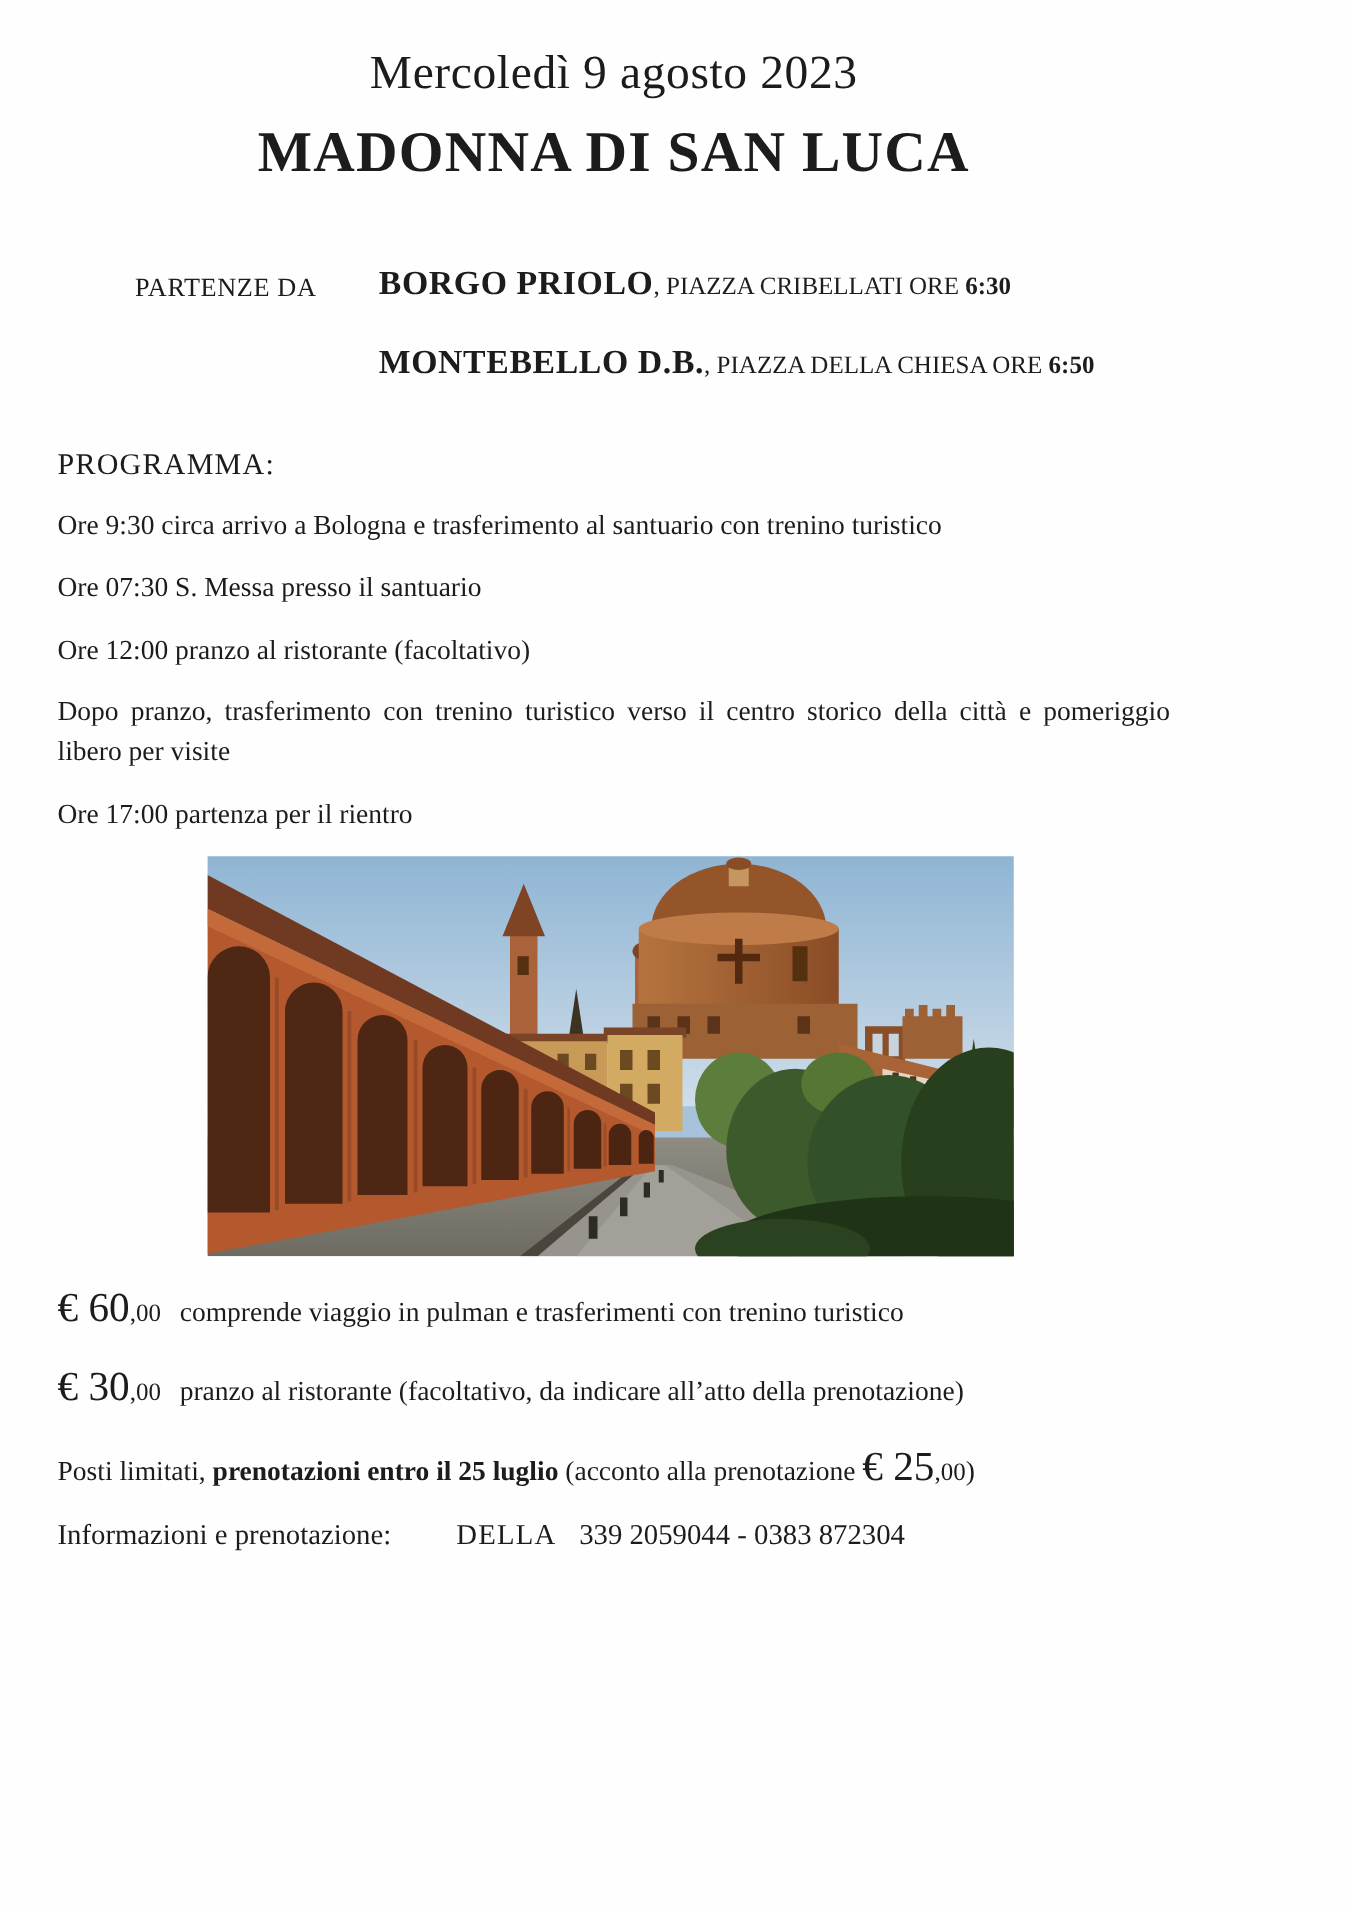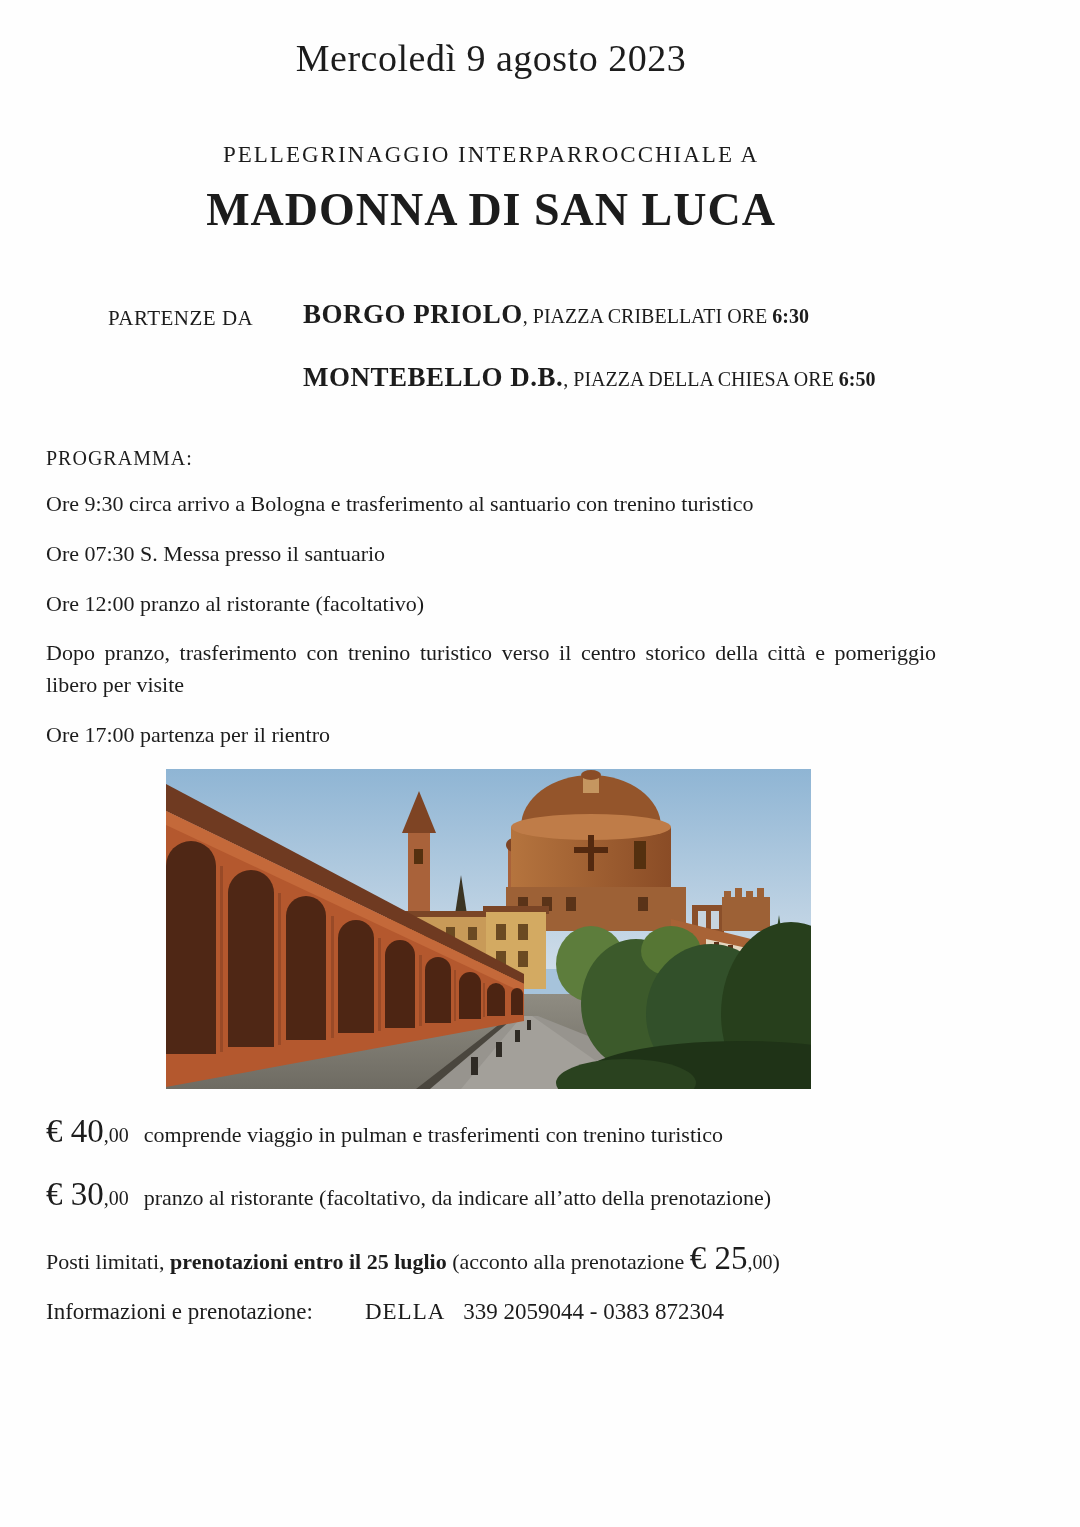--- a/index.html
+++ b/index.html
@@ -14,41 +14,40 @@
   .date{ text-align:center; font-size:38px; padding-top:36px; letter-spacing:.5px;}
   .subtitle{ text-align:center; font-size:23px; letter-spacing:2px; margin-top:62px;}
   .title{ text-align:center; font-weight:bold; font-size:46px; line-height:1.32; margin-top:12px; letter-spacing:1px;}
   .departures{display:flex; margin-top:58px; padding-left:62px;}
   .dep-label{flex:0 0 195px; font-size:21px; letter-spacing:.5px; padding-top:7px;}
   .dep-list{display:flex; flex-direction:column; gap:32px;}
   .dep-row{white-space:nowrap;}
   .dep-place{font-weight:bold; font-size:27px; letter-spacing:.5px;}
   .dep-detail{font-size:20px;}
   .dep-time{font-weight:bold; font-size:20px;}
-  .program-heading{font-size:20px; letter-spacing:1px; margin-top:54px;}
+  .program-heading{font-size:24px; letter-spacing:1px; margin-top:54px;}
   .prog-line{font-size:22px; line-height:1.45; margin:18px 0 0 0;}
   .prog-line.justify{text-align:justify;}
   .photo-wrap{margin:18px 0 0 120px; width:645px; height:320px; line-height:0;}
   .price-row{font-size:22px; margin-top:22px; line-height:1.25; white-space:nowrap;}
   .euro-big{font-size:33px;}
   .euro-cents{font-size:20px; margin-right:15px;}
   .booking-row{font-size:22px; margin-top:24px; white-space:nowrap;}
   .booking-row .bold{font-weight:bold;}
   .info-row{font-size:23px; margin-top:22px; white-space:nowrap;}
   .info-name{margin-left:52px; letter-spacing:1px;}
   .info-phone{margin-left:18px;}
 </style>
 </head>
 <body>
 
 <div class="page">
 
   <div class="date">Mercoledì 9 agosto 2023</div>
 
-  <div class="subtitle">PELLEGRINAGGIO INTERPARROCCHIALE A</div>
 
   <div class="title">
     <div>MADONNA DI SAN LUCA</div>
   </div>
 
   <div class="departures">
     <div class="dep-label">PARTENZE DA</div>
     <div class="dep-list">
       <div class="dep-row"><span class="dep-place">BORGO PRIOLO</span><span class="dep-detail">, PIAZZA CRIBELLATI ORE </span><span class="dep-time">6:30</span></div>
       <div class="dep-row"><span class="dep-place">MONTEBELLO D.B.</span><span class="dep-detail">, PIAZZA DELLA CHIESA ORE </span><span class="dep-time">6:50</span></div>
@@ -195,21 +194,21 @@
         <ellipse cx="470" cy="235" rx="55" ry="65" fill="#3c5a2b"></ellipse>
         <ellipse cx="505" cy="182" rx="30" ry="25" fill="#567634"></ellipse>
         <ellipse cx="545" cy="245" rx="65" ry="70" fill="#32502a"></ellipse>
         <ellipse cx="625" cy="245" rx="70" ry="92" fill="#273f1c"></ellipse>
         <ellipse cx="575" cy="308" rx="160" ry="36" fill="#1f3317"></ellipse>
         <ellipse cx="460" cy="314" rx="70" ry="24" fill="#2a421f"></ellipse>
       </g>
     </svg>
   </div>
 
-  <div class="price-row"><span class="euro-big">€ 40</span><span class="euro-cents">,00</span><span>comprende viaggio in pulman e trasferimenti con trenino turistico</span></div>
+  <div class="price-row"><span class="euro-big">€ 60</span><span class="euro-cents">,00</span><span>comprende viaggio in pulman e trasferimenti con trenino turistico</span></div>
 
   <div class="price-row"><span class="euro-big">€ 30</span><span class="euro-cents">,00</span><span>pranzo al ristorante (facoltativo, da indicare all’atto della prenotazione)</span></div>
 
   <div class="booking-row"><span>Posti limitati, </span><span class="bold">prenotazioni entro il 25 luglio</span><span> (acconto alla prenotazione </span><span class="euro-big">€ 25</span><span class="euro-cents" style="margin-right:0">,00</span><span>)</span></div>
 
   <div class="info-row"><span>Informazioni e prenotazione:</span><span class="info-name">DELLA</span><span class="info-phone">339 2059044 - 0383 872304</span></div>
 
 </div>
 
 </body></html>

